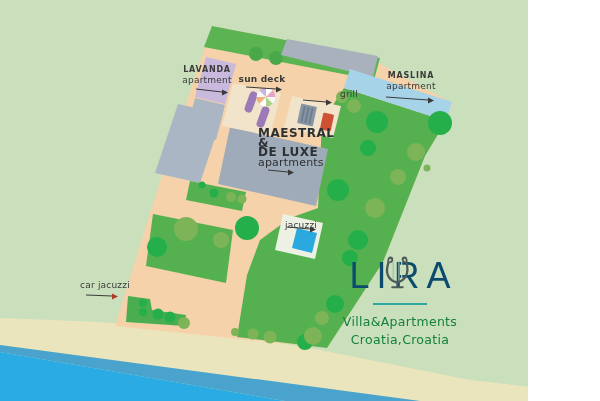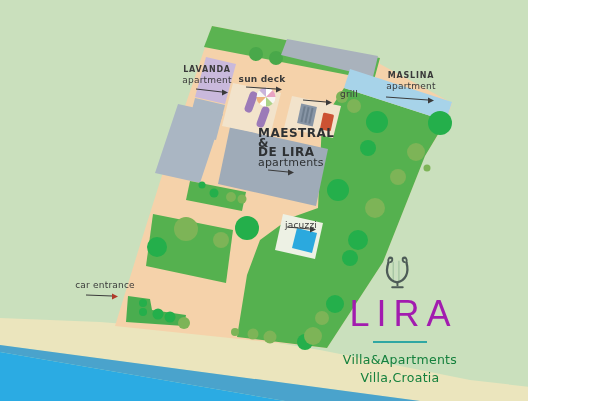--- a/index.html
+++ b/index.html
@@ -9,22 +9,22 @@
   .lbl{position:absolute;transform:translateX(-50%);color:#3a3a3a;
        white-space:nowrap;text-align:center;line-height:11px;}
   .cap{font-size:8px;letter-spacing:.8px;font-weight:bold;}
   .low{font-size:9px;letter-spacing:.2px;}
   .maestral{position:absolute;left:258px;top:129px;color:#2e3133;text-align:left;
             line-height:9.5px;white-space:nowrap;}
   .maestral .cap{font-size:12px;letter-spacing:.5px;}
   .maestral .low{font-size:11px;}
   .brand{position:absolute;left:330px;top:255px;width:140px;text-align:center;}
   .brand-name{font-family:"Liberation Sans",sans-serif;font-weight:300;
-              font-size:36px;letter-spacing:7px;color:#a21caf;
-              margin-top:38px;text-indent:7px;}
+              font-size:36px;letter-spacing:7px;color:#0c4a6e;
+              text-indent:7px;}
   .brand-rule{width:54px;height:2px;background:#2fa7a3;margin:6px auto 8px auto;}
   .brand-tag{font-size:12.5px;color:#15803d;letter-spacing:.3px;line-height:18px;}
   .lyre{position:absolute;left:50px;top:0;}
 </style>
 </head>
 <body>
 
 <div class="stage">
 
   <svg class="map" width="600" height="401" viewBox="0 0 600 401">
@@ -170,27 +170,27 @@
   <div class="lbl low" style="left:316px;top:89px;margin-left:33px;">grill</div>
 
   <div class="lbl" style="left:411px;top:70px;">
     <span class="cap" style="display:block;">MASLINA</span>
     <span class="low" style="display:block;">apartment</span>
   </div>
 
   <div class="maestral">
     <span class="cap" style="display:block;">MAESTRAL</span>
     <span class="cap" style="display:block;">&amp;</span>
-    <span class="cap" style="display:block;">DE LIRA</span>
+    <span class="cap" style="display:block;">DE LUXE</span>
     <span class="low" style="display:block;">apartments</span>
   </div>
 
   <div class="lbl low" style="left:301px;top:214px;margin-top:6px;">jacuzzi</div>
 
-  <div class="lbl low" style="left:105px;top:280px;">car entrance</div>
+  <div class="lbl low" style="left:105px;top:280px;">car jacuzzi</div>
 
   <div class="brand">
     <svg class="lyre" width="34" height="36" viewBox="0 0 34 38">
 
       <line x1="13" y1="7" x2="13" y2="28" stroke="#9fbf9f" stroke-width="1.2"></line>
       <line x1="16" y1="6" x2="16" y2="29" stroke="#c9dcc5" stroke-width="1.2"></line>
       <line x1="19" y1="6" x2="19" y2="29" stroke="#9fbf9f" stroke-width="1.2"></line>
       <line x1="22" y1="7" x2="22" y2="28" stroke="#c9dcc5" stroke-width="1.2"></line>
 
       <path d="M8,8 C4,19 8,27 17,29 C26,27 30,19 27,8" fill="none" stroke="#4d5b57" stroke-width="2.4" stroke-linecap="round"></path>
@@ -199,16 +199,16 @@
       <path d="M27,8 C28,4 26,2 24,3 C22,4 23,7 25,7.5" fill="none" stroke="#4d5b57" stroke-width="2" stroke-linecap="round"></path>
       <circle cx="11" cy="3.2" r="1.4" fill="#4d5b57"></circle>
       <circle cx="24" cy="3.2" r="1.4" fill="#4d5b57"></circle>
 
       <line x1="17.5" y1="29" x2="17.5" y2="33" stroke="#4d5b57" stroke-width="2"></line>
       <line x1="12" y1="34" x2="23" y2="34" stroke="#4d5b57" stroke-width="2.2" stroke-linecap="round"></line>
     </svg>
     <div class="brand-name">LIRA</div>
     <div class="brand-rule"></div>
     <div class="brand-tag">Villa&amp;Apartments</div>
-    <div class="brand-tag">Villa,Croatia</div>
+    <div class="brand-tag">Croatia,Croatia</div>
   </div>
 
 </div>
 
 </body></html>

